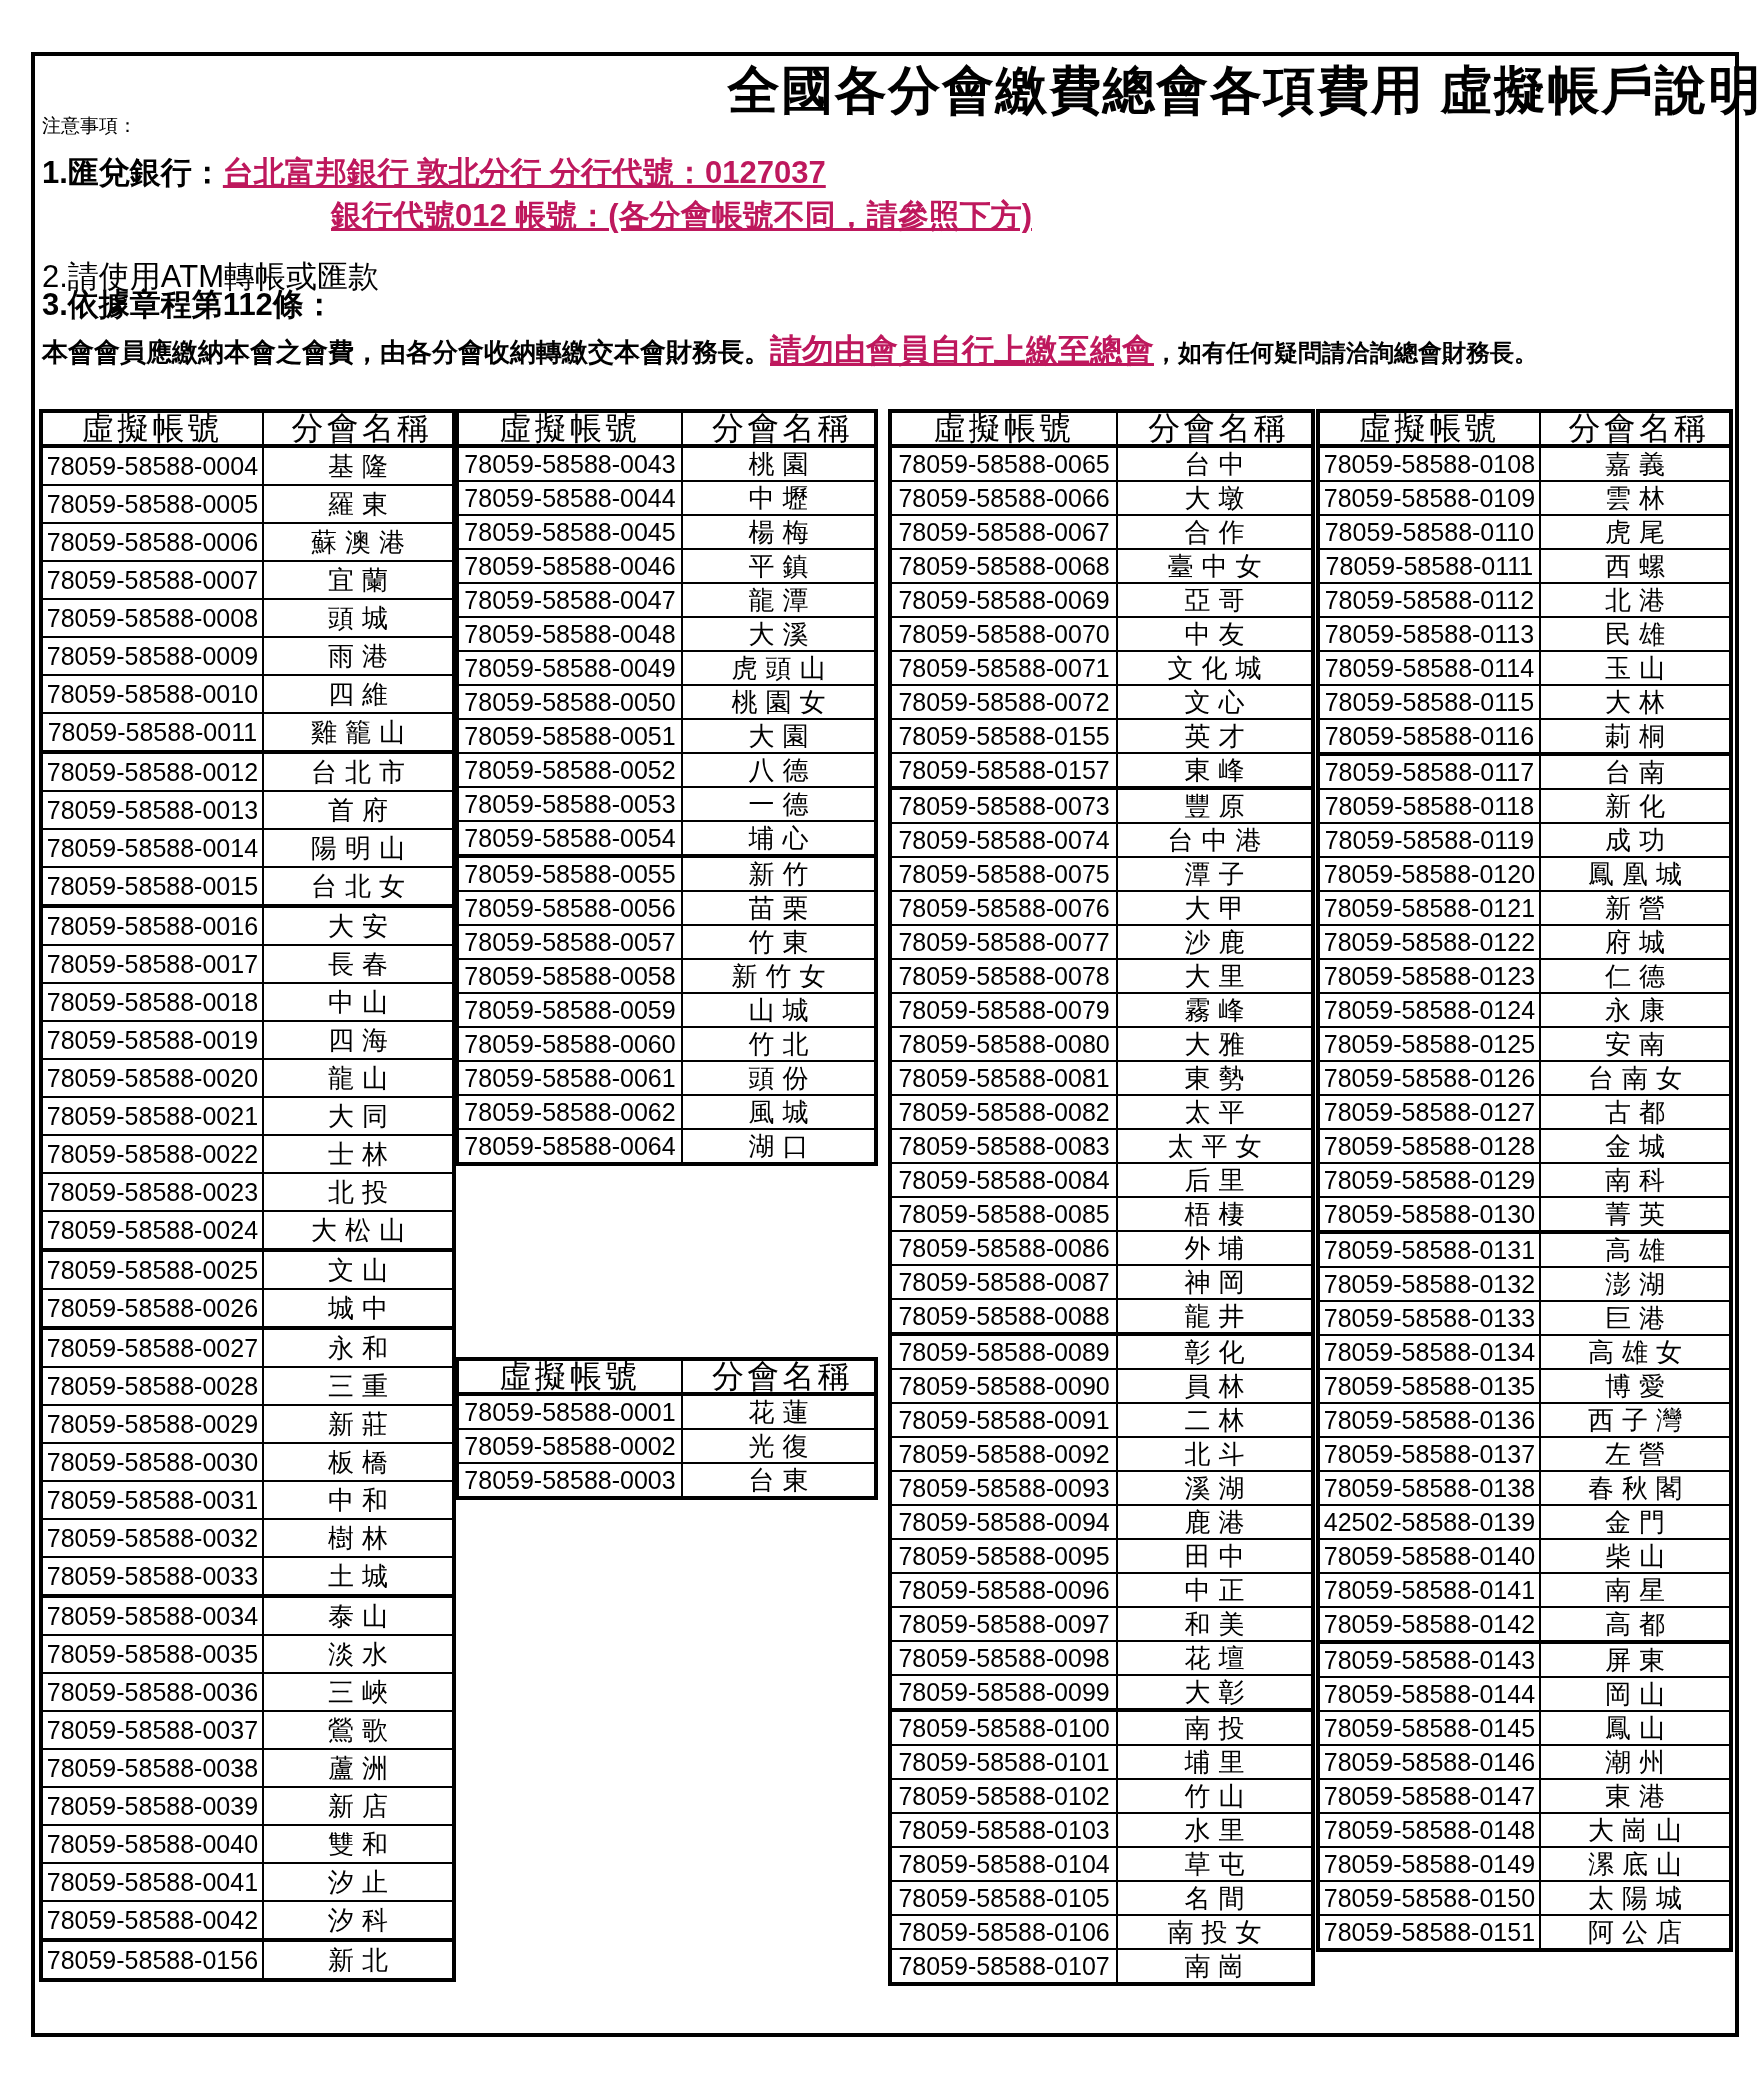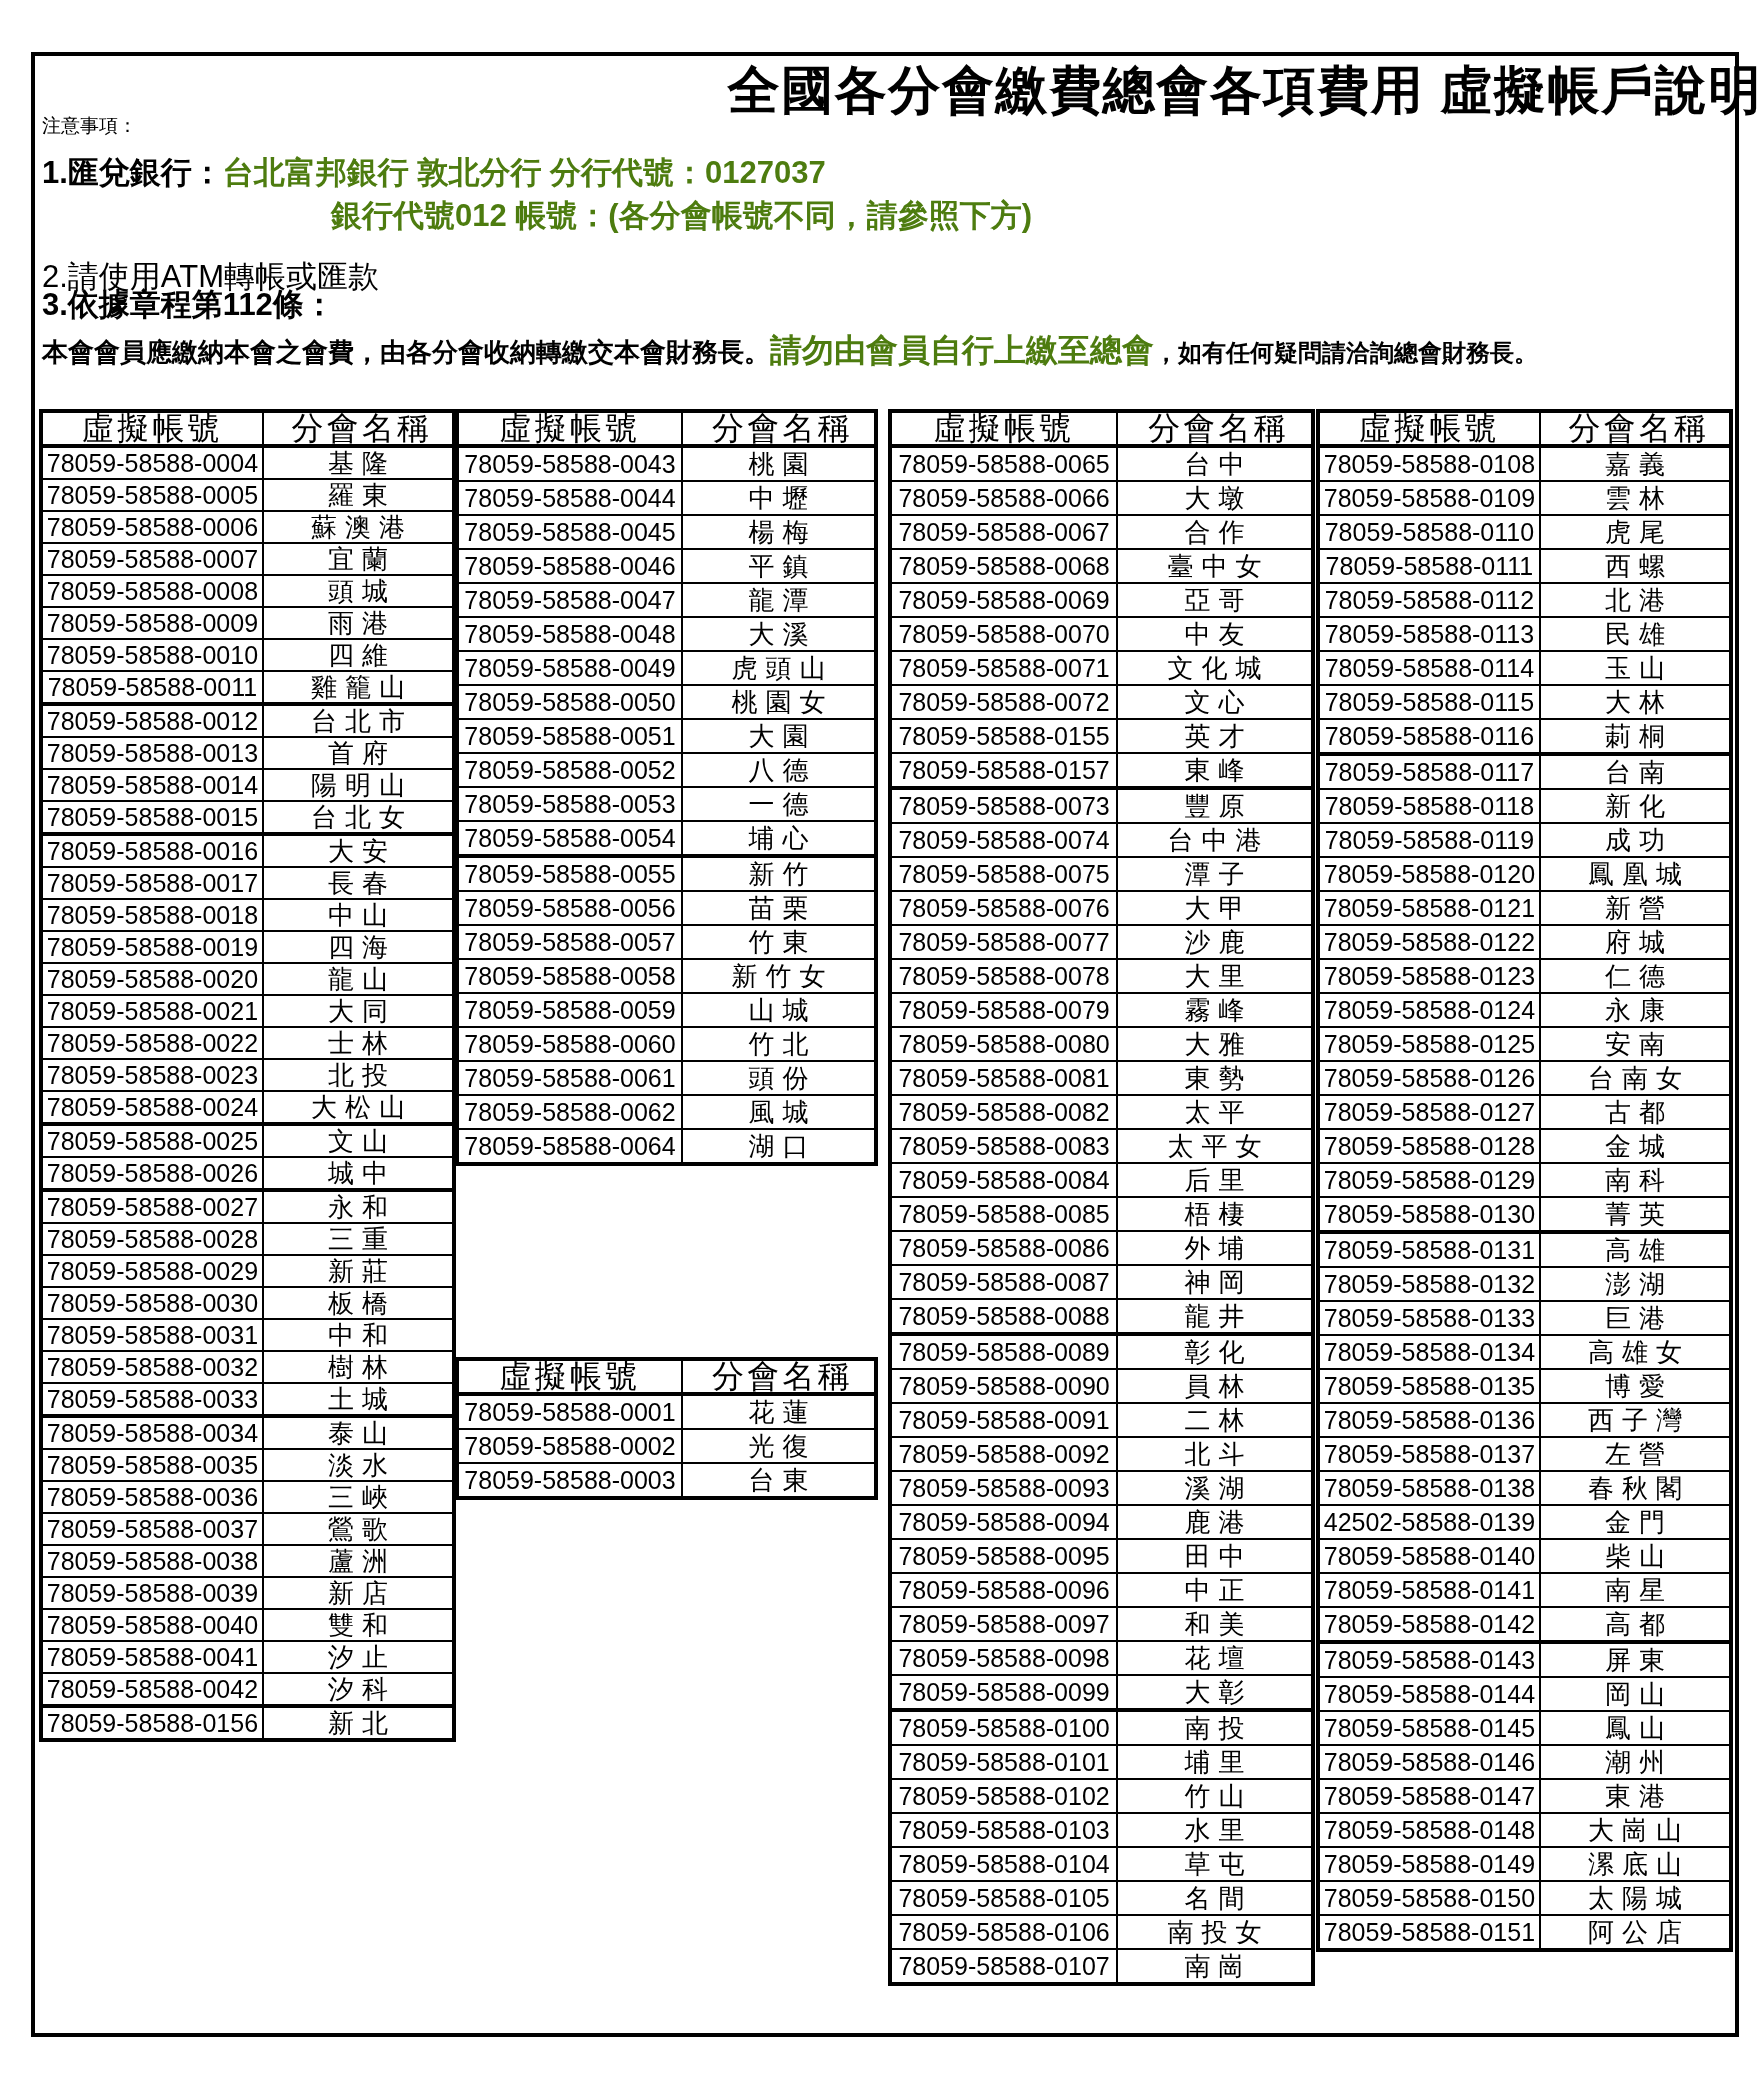--- a/index.html
+++ b/index.html
@@ -10,30 +10,30 @@
        border:4.8px solid #000;}
   .title{position:absolute;left:0;top:56px;width:1762px;text-align:right;
        font-size:52px;font-weight:bold;letter-spacing:1.6px;}
   .note{position:absolute;left:42px;white-space:nowrap;}
   .note-heading{top:113px;font-size:19px;}
   .note-1{top:152px;font-size:31px;font-weight:bold;}
   .note-2{top:195px;left:331px;font-size:31px;font-weight:bold;}
   .note-3{top:256px;font-size:31px;font-weight:normal;}
   .note-4{top:284px;font-size:31px;font-weight:bold;}
   .note-5{top:329px;font-size:26px;font-weight:bold;}
-  .red{color:#4d7c0f;}
+  .red{color:#be185d;text-decoration:underline;}
   .note-5 .big-red{font-size:32px;}
   .note-5 .tail{font-size:24px;}
   
   .vtable{position:absolute;border:4px solid #000;background:#fff;}
   .vhead{display:flex;height:31px;border-bottom:4px solid #000;}
   .vhead .cell{font-size:32px;letter-spacing:3.2px;}
   .vgroup + .vgroup{border-top:4px solid #000;}
   .vrow{display:flex;height:32px;}
-  .compact .vrow{height:30px;}
+  .compact .vrow{height:36px;}
   .vrow + .vrow{border-top:2.4px solid #000;}
   .cell{display:flex;align-items:center;justify-content:center;height:100%;}
   .cell-a{width:53.5%;border-right:2.4px solid #000;font-size:25px;}
   .cell-n{flex:1;font-size:26px;letter-spacing:8px;padding-left:8px;box-sizing:border-box;}
   #t-col1{left:39px;top:409px;width:409px;}
   #t-col2{left:455px;top:409px;width:415px;}
   #t-col2east{left:455px;top:1357px;width:415px;}
   #t-col3{left:888px;top:409px;width:419px;}
   #t-col4{left:1316px;top:409px;width:409px;}
 </style>

